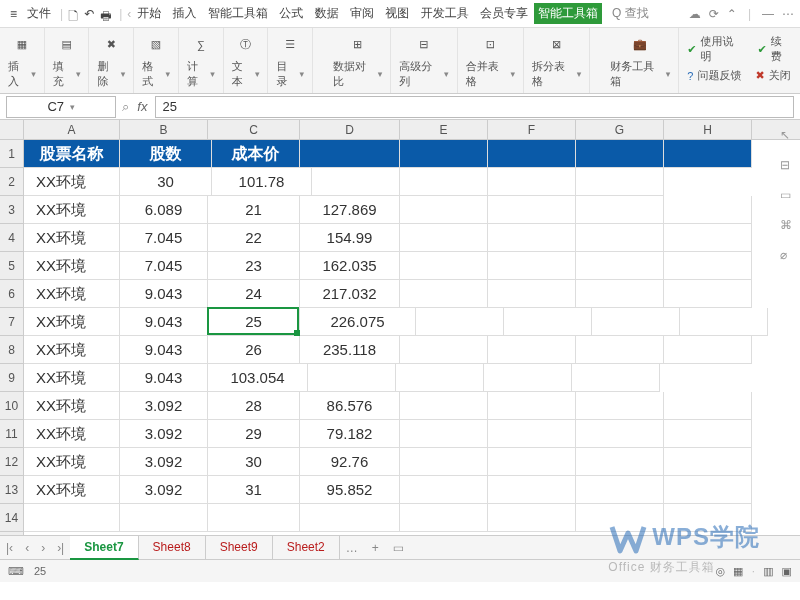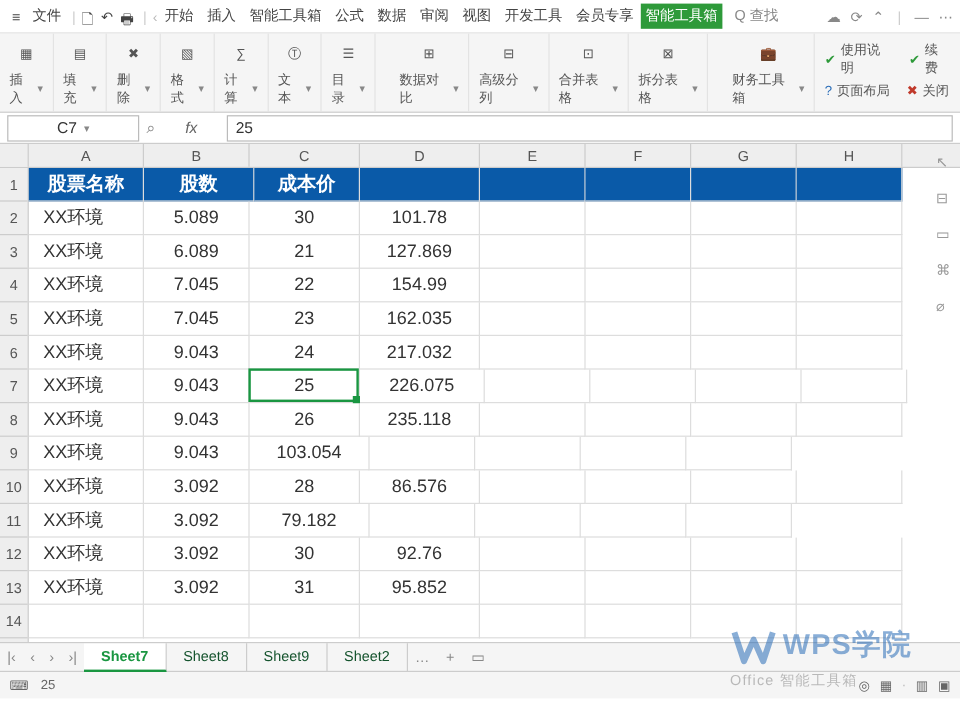--- a/index.html
+++ b/index.html
@@ -14,39 +14,39 @@
 .ribbon{height:66px;display:flex;border-bottom:1px solid #ccc;background:#f5f5f5}
 .rgroup{display:flex;flex-direction:column;align-items:center;justify-content:center;padding:4px 8px;border-right:1px solid #e3e3e3;font-size:11px;color:#555}
 .rgroup .ric{width:24px;height:24px;margin-bottom:2px;display:flex;align-items:center;justify-content:center}
 .rgroup .lbl{display:flex;align-items:center;gap:2px}
 .tri{font-size:9px;color:#888}
 .rside{margin-left:auto;padding:6px 8px;font-size:11px;color:#555;display:flex;flex-direction:column;gap:4px}
 .rside .row{display:flex;align-items:center;gap:4px}
 .formula-bar{height:26px;display:flex;align-items:center;border-bottom:1px solid #ccc;font-size:13px}
 .namebox{width:110px;height:22px;border:1px solid #bbb;margin:0 6px;display:flex;align-items:center;justify-content:center;background:#fff}
 .namebox::after{content:"▾";font-size:9px;color:#888;margin-left:6px}
-.fx{margin:0 25px;color:#666;font-style:italic}
+.fx{margin:0 8px;color:#666;font-style:italic}
 .fin{flex:1;height:22px;border:1px solid #bbb;margin-right:6px;padding:0 6px;display:flex;align-items:center;background:#fff}
 .grid{position:relative;height:416px;overflow:hidden;border-bottom:1px solid #ccc}
 .colhdr{display:flex;height:20px;background:#eee;border-bottom:1px solid #ccc}
 .corner{width:24px;border-right:1px solid #ccc;background:#eee}
 .ch{border-right:1px solid #ccc;text-align:center;line-height:20px;font-size:12px;color:#555}
 .rowarea{display:flex;height:396px}
 .rowhdrs{width:24px;background:#eee;border-right:1px solid #ccc}
 .rh{height:28px;border-bottom:1px solid #ccc;text-align:center;line-height:28px;font-size:12px;color:#555}
 .cells{flex:1;position:relative}
 .crow{display:flex;height:28px}
 .cell{border-right:1px solid #ddd;border-bottom:1px solid #ddd;padding:0 6px;line-height:28px;font-size:15px;text-align:center}
 .hdr-row .cell{background:#0a5aa8;color:#fff;font-weight:bold;font-size:16px}
 .cell.lt{text-align:left;padding-left:12px}
 .sel{position:absolute;border:2px solid #1a9641;pointer-events:none}
 .sel .hndl{position:absolute;right:-3px;bottom:-3px;width:6px;height:6px;background:#1a9641}
 .tabs{height:24px;display:flex;align-items:center;border-bottom:1px solid #ccc;font-size:12px;background:#f5f5f5}
 .tabs .nav{padding:0 6px;color:#888}
-.tab{padding:4px 14px;border-right:1px solid #ccc;color:#14532d}
+.tab{padding:4px 14px;border-right:1px solid #ccc;color:#b91c1c}
 .tab.active{background:#fff;color:#1a9641;font-weight:bold;border-bottom:2px solid #1a9641}
 .tabs .add{padding:0 8px;color:#888}
 .status{height:22px;display:flex;align-items:center;font-size:11px;color:#666;padding:0 8px;gap:10px;background:#f5f5f5}
 .status .mid{margin-left:auto;display:flex;gap:8px;align-items:center}
 .sidebar{position:absolute;right:0;top:120px;width:24px;display:flex;flex-direction:column;gap:14px;align-items:center;padding-top:8px;color:#999}
 .sidebar .sic{width:16px;height:16px}
 .watermark{position:absolute;right:40px;bottom:24px;opacity:.55;font-size:24px;font-weight:bold;color:#2a6db8;letter-spacing:1px;pointer-events:none}
 .watermark .sub{font-size:12px;color:#888;display:block;font-weight:normal}
 .wmlogo{display:inline-block;width:40px;height:40px;vertical-align:middle;margin-right:4px}
 .green-check{color:#2e9a3a}
@@ -129,21 +129,21 @@
     </div>
   <div style="width:12px"></div>
   <div id="rib3" style="display:flex">
       <div class="rgroup">
         <div class="ric">💼</div>
         <div class="lbl">财务工具箱<span class="tri">▾</span></div>
       </div>
     </div>
   <div class="rside">
     <div class="row"><span class="green-check">✔</span><span>使用说明</span>&nbsp;&nbsp;<span class="green-check">✔</span><span>续费</span></div>
-    <div class="row"><span style="color:#2a6db8">?</span><span>页面布局</span>&nbsp;&nbsp;<span class="red-x">✖</span><span>关闭</span></div>
+    <div class="row"><span style="color:#2a6db8">?</span><span>问题反馈</span>&nbsp;&nbsp;<span class="red-x">✖</span><span>关闭</span></div>
   </div>
 </div>
 
 <div class="formula-bar">
   <div class="namebox">C7</div>
   <span style="color:#888">⌕</span>
   <span class="fx">fx</span>
   <div class="fin">25</div>
 </div>
 
@@ -184,21 +184,20 @@
           <div class="cell" style="width:92px">股数</div>
           <div class="cell" style="width:88px">成本价</div>
           <div class="cell" style="width:100px"></div>
           <div class="cell" style="width:88px"></div>
           <div class="cell" style="width:88px"></div>
           <div class="cell" style="width:88px"></div>
           <div class="cell" style="width:88px"></div>
         </div>
         <div class="crow">
           <div class="cell lt" style="width:96px">XX环境</div>
-          <div class="cell" style="width:88px">5.089</div>
           <div class="cell" style="width:92px">30</div>
           <div class="cell" style="width:100px">101.78</div>
           <div class="cell" style="width:88px"></div>
           <div class="cell" style="width:88px"></div>
           <div class="cell" style="width:88px"></div>
           <div class="cell" style="width:88px"></div>
         </div>
         <div class="crow">
           <div class="cell lt" style="width:96px">XX环境</div>
           <div class="cell" style="width:88px">6.089</div>
@@ -236,21 +235,21 @@
           <div class="cell" style="width:100px">217.032</div>
           <div class="cell" style="width:88px"></div>
           <div class="cell" style="width:88px"></div>
           <div class="cell" style="width:88px"></div>
           <div class="cell" style="width:88px"></div>
         </div>
         <div class="crow">
           <div class="cell lt" style="width:96px">XX环境</div>
           <div class="cell" style="width:88px">9.043</div>
           <div class="cell" style="width:92px">25</div>
-          <div class="cell" style="width:104px">226.075</div>
+          <div class="cell" style="width:116px">226.075</div>
           <div class="cell" style="width:88px"></div>
           <div class="cell" style="width:88px"></div>
           <div class="cell" style="width:88px"></div>
           <div class="cell" style="width:88px"></div>
         </div>
         <div class="crow">
           <div class="cell lt" style="width:96px">XX环境</div>
           <div class="cell" style="width:88px">9.043</div>
           <div class="cell" style="width:92px">26</div>
           <div class="cell" style="width:100px">235.118</div>
@@ -274,20 +273,21 @@
           <div class="cell" style="width:92px">28</div>
           <div class="cell" style="width:100px">86.576</div>
           <div class="cell" style="width:88px"></div>
           <div class="cell" style="width:88px"></div>
           <div class="cell" style="width:88px"></div>
           <div class="cell" style="width:88px"></div>
         </div>
         <div class="crow">
           <div class="cell lt" style="width:96px">XX环境</div>
           <div class="cell" style="width:88px">3.092</div>
+          <div class="cell" style="width:92px">29</div>
           <div class="cell" style="width:100px">79.182</div>
           <div class="cell" style="width:88px"></div>
           <div class="cell" style="width:88px"></div>
           <div class="cell" style="width:88px"></div>
           <div class="cell" style="width:88px"></div>
         </div>
         <div class="crow">
           <div class="cell lt" style="width:96px">XX环境</div>
           <div class="cell" style="width:88px">3.092</div>
           <div class="cell" style="width:92px">30</div>
@@ -357,14 +357,14 @@
   <span class="sic">⊟</span>
   <span class="sic">▭</span>
   <span class="sic">⌘</span>
   <span class="sic">⌀</span>
 </div>
 
 <div class="watermark">
   <svg class="wmlogo" viewBox="0 0 40 40">
       <path d="M4 8 L12 32 L20 14 L28 32 L36 8" stroke="#2a6db8" stroke-width="5" fill="none" stroke-linejoin="round"></path>
     </svg><span>WPS学院</span>
-  <span class="sub">Office 智能工具箱</span>
+  <span class="sub">Office 财务工具箱</span>
 </div>
 
 </body></html>

